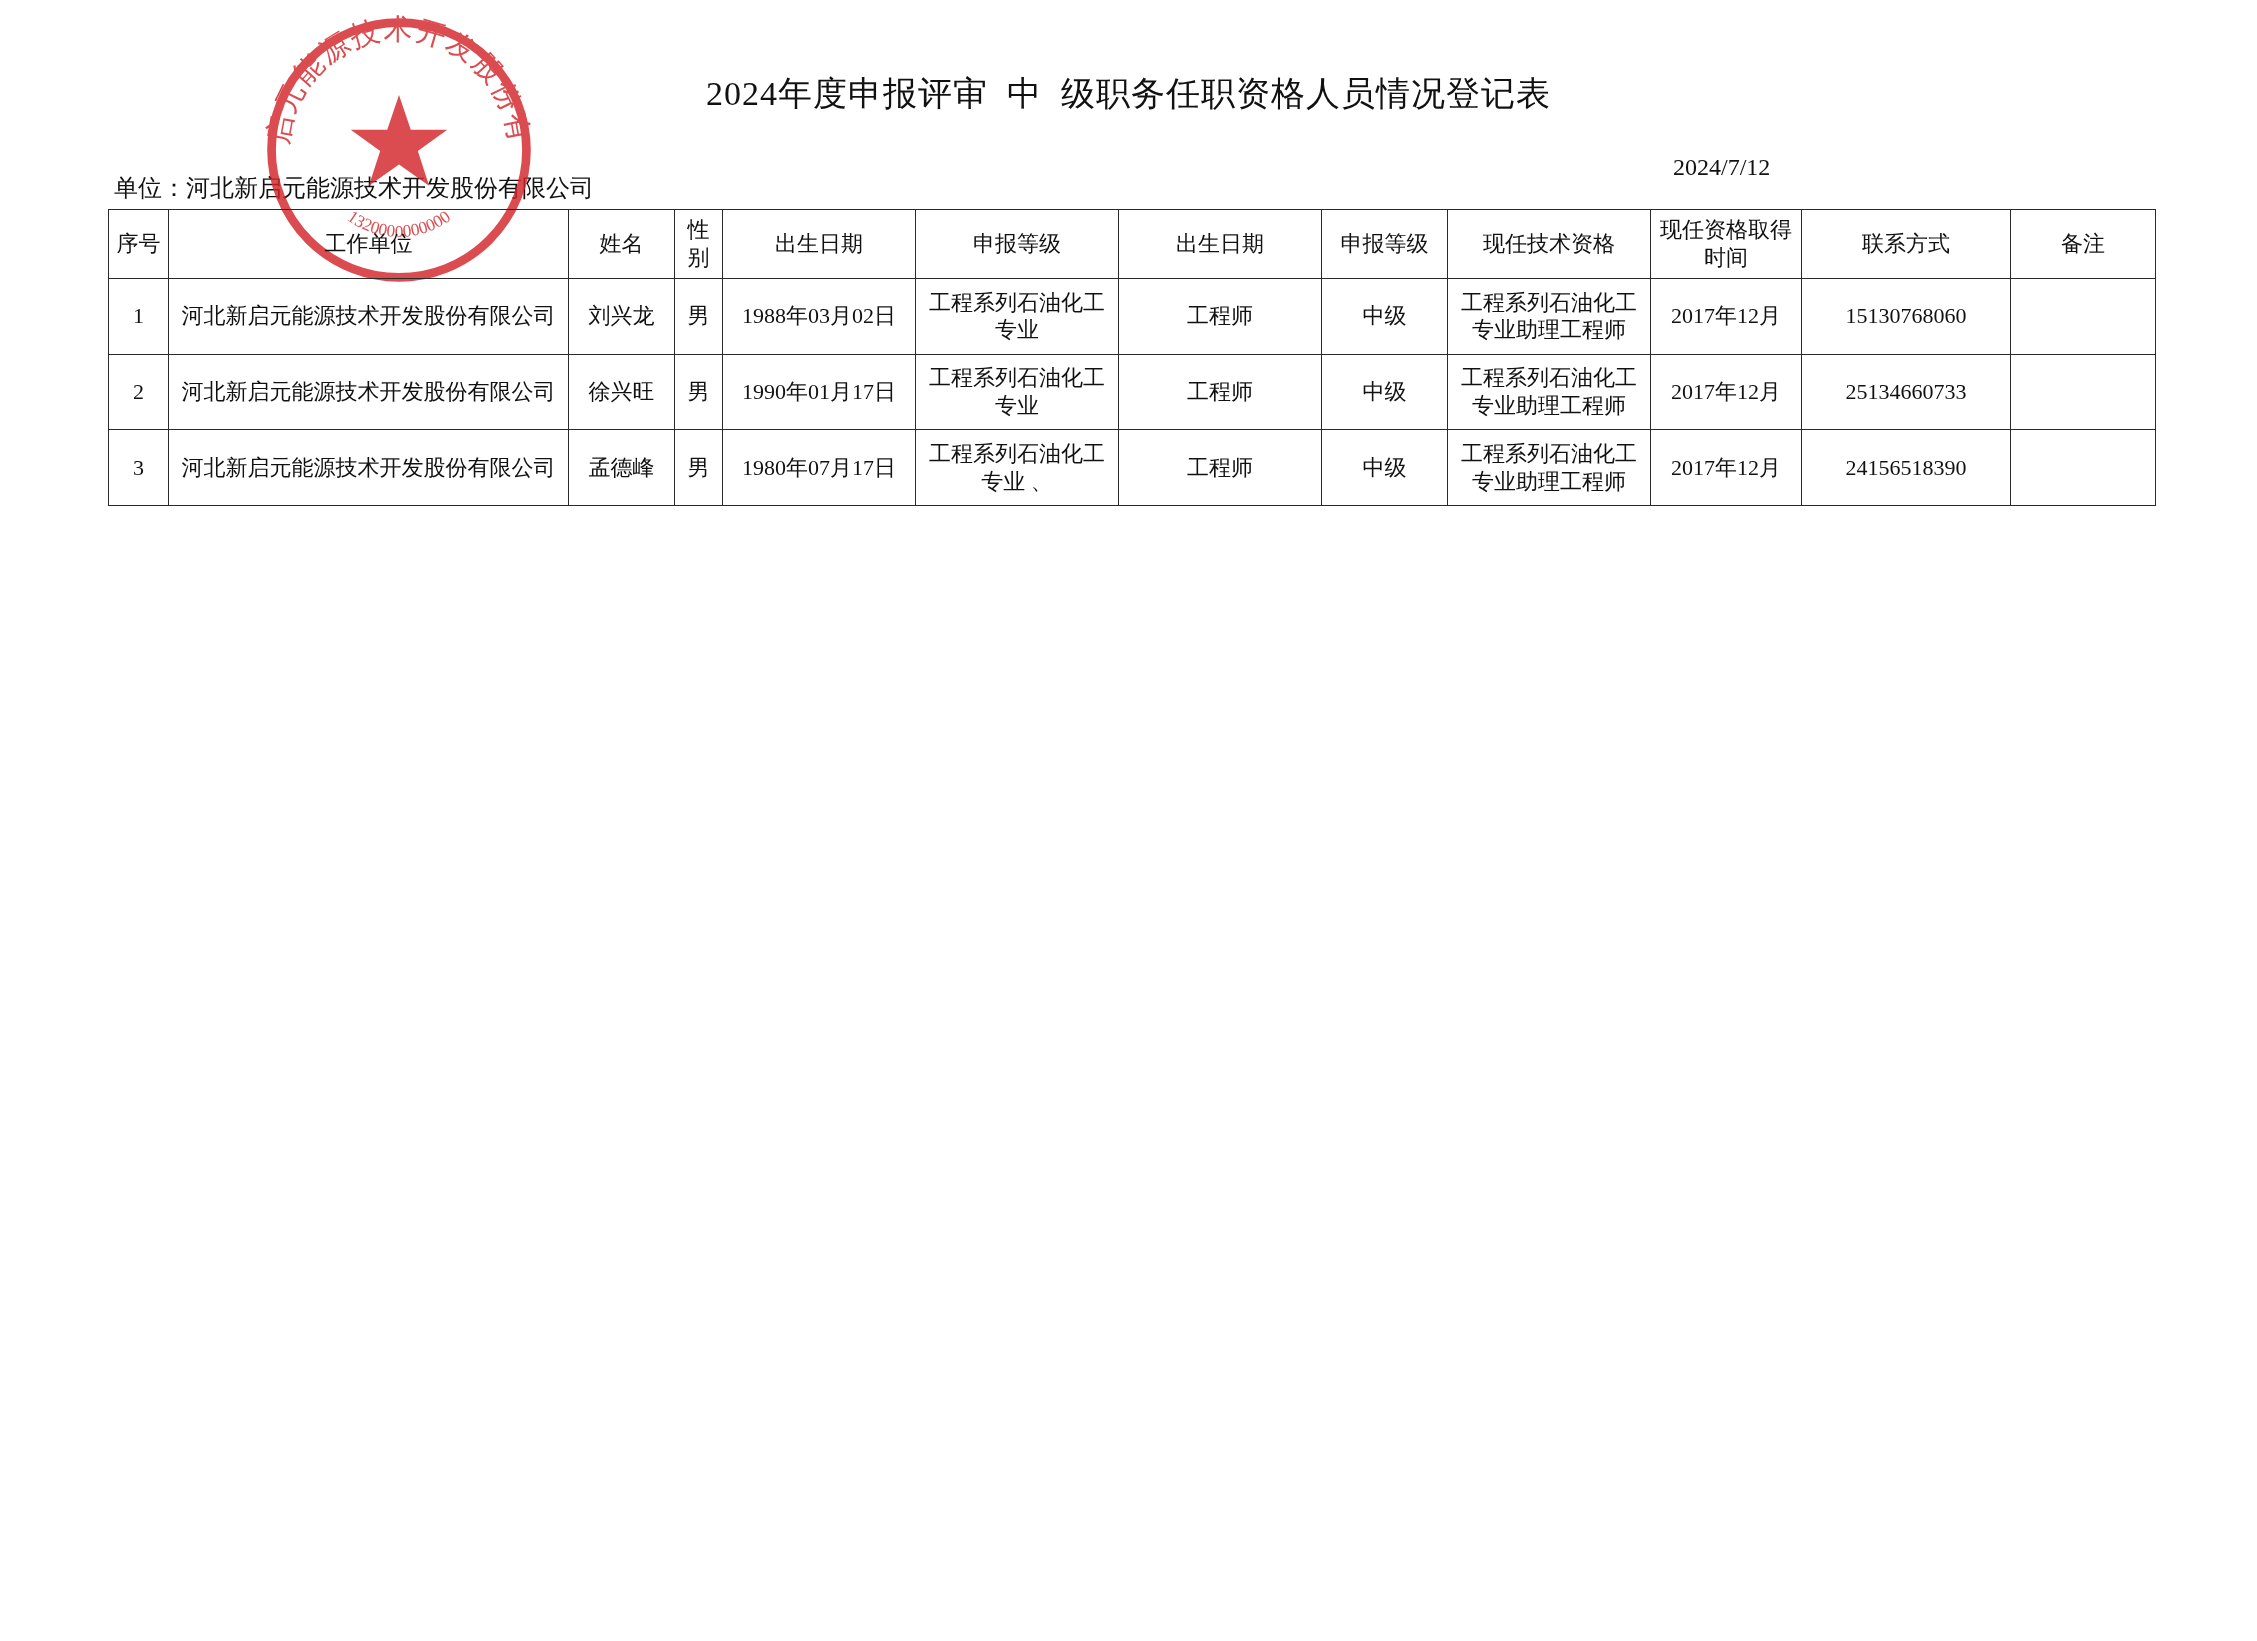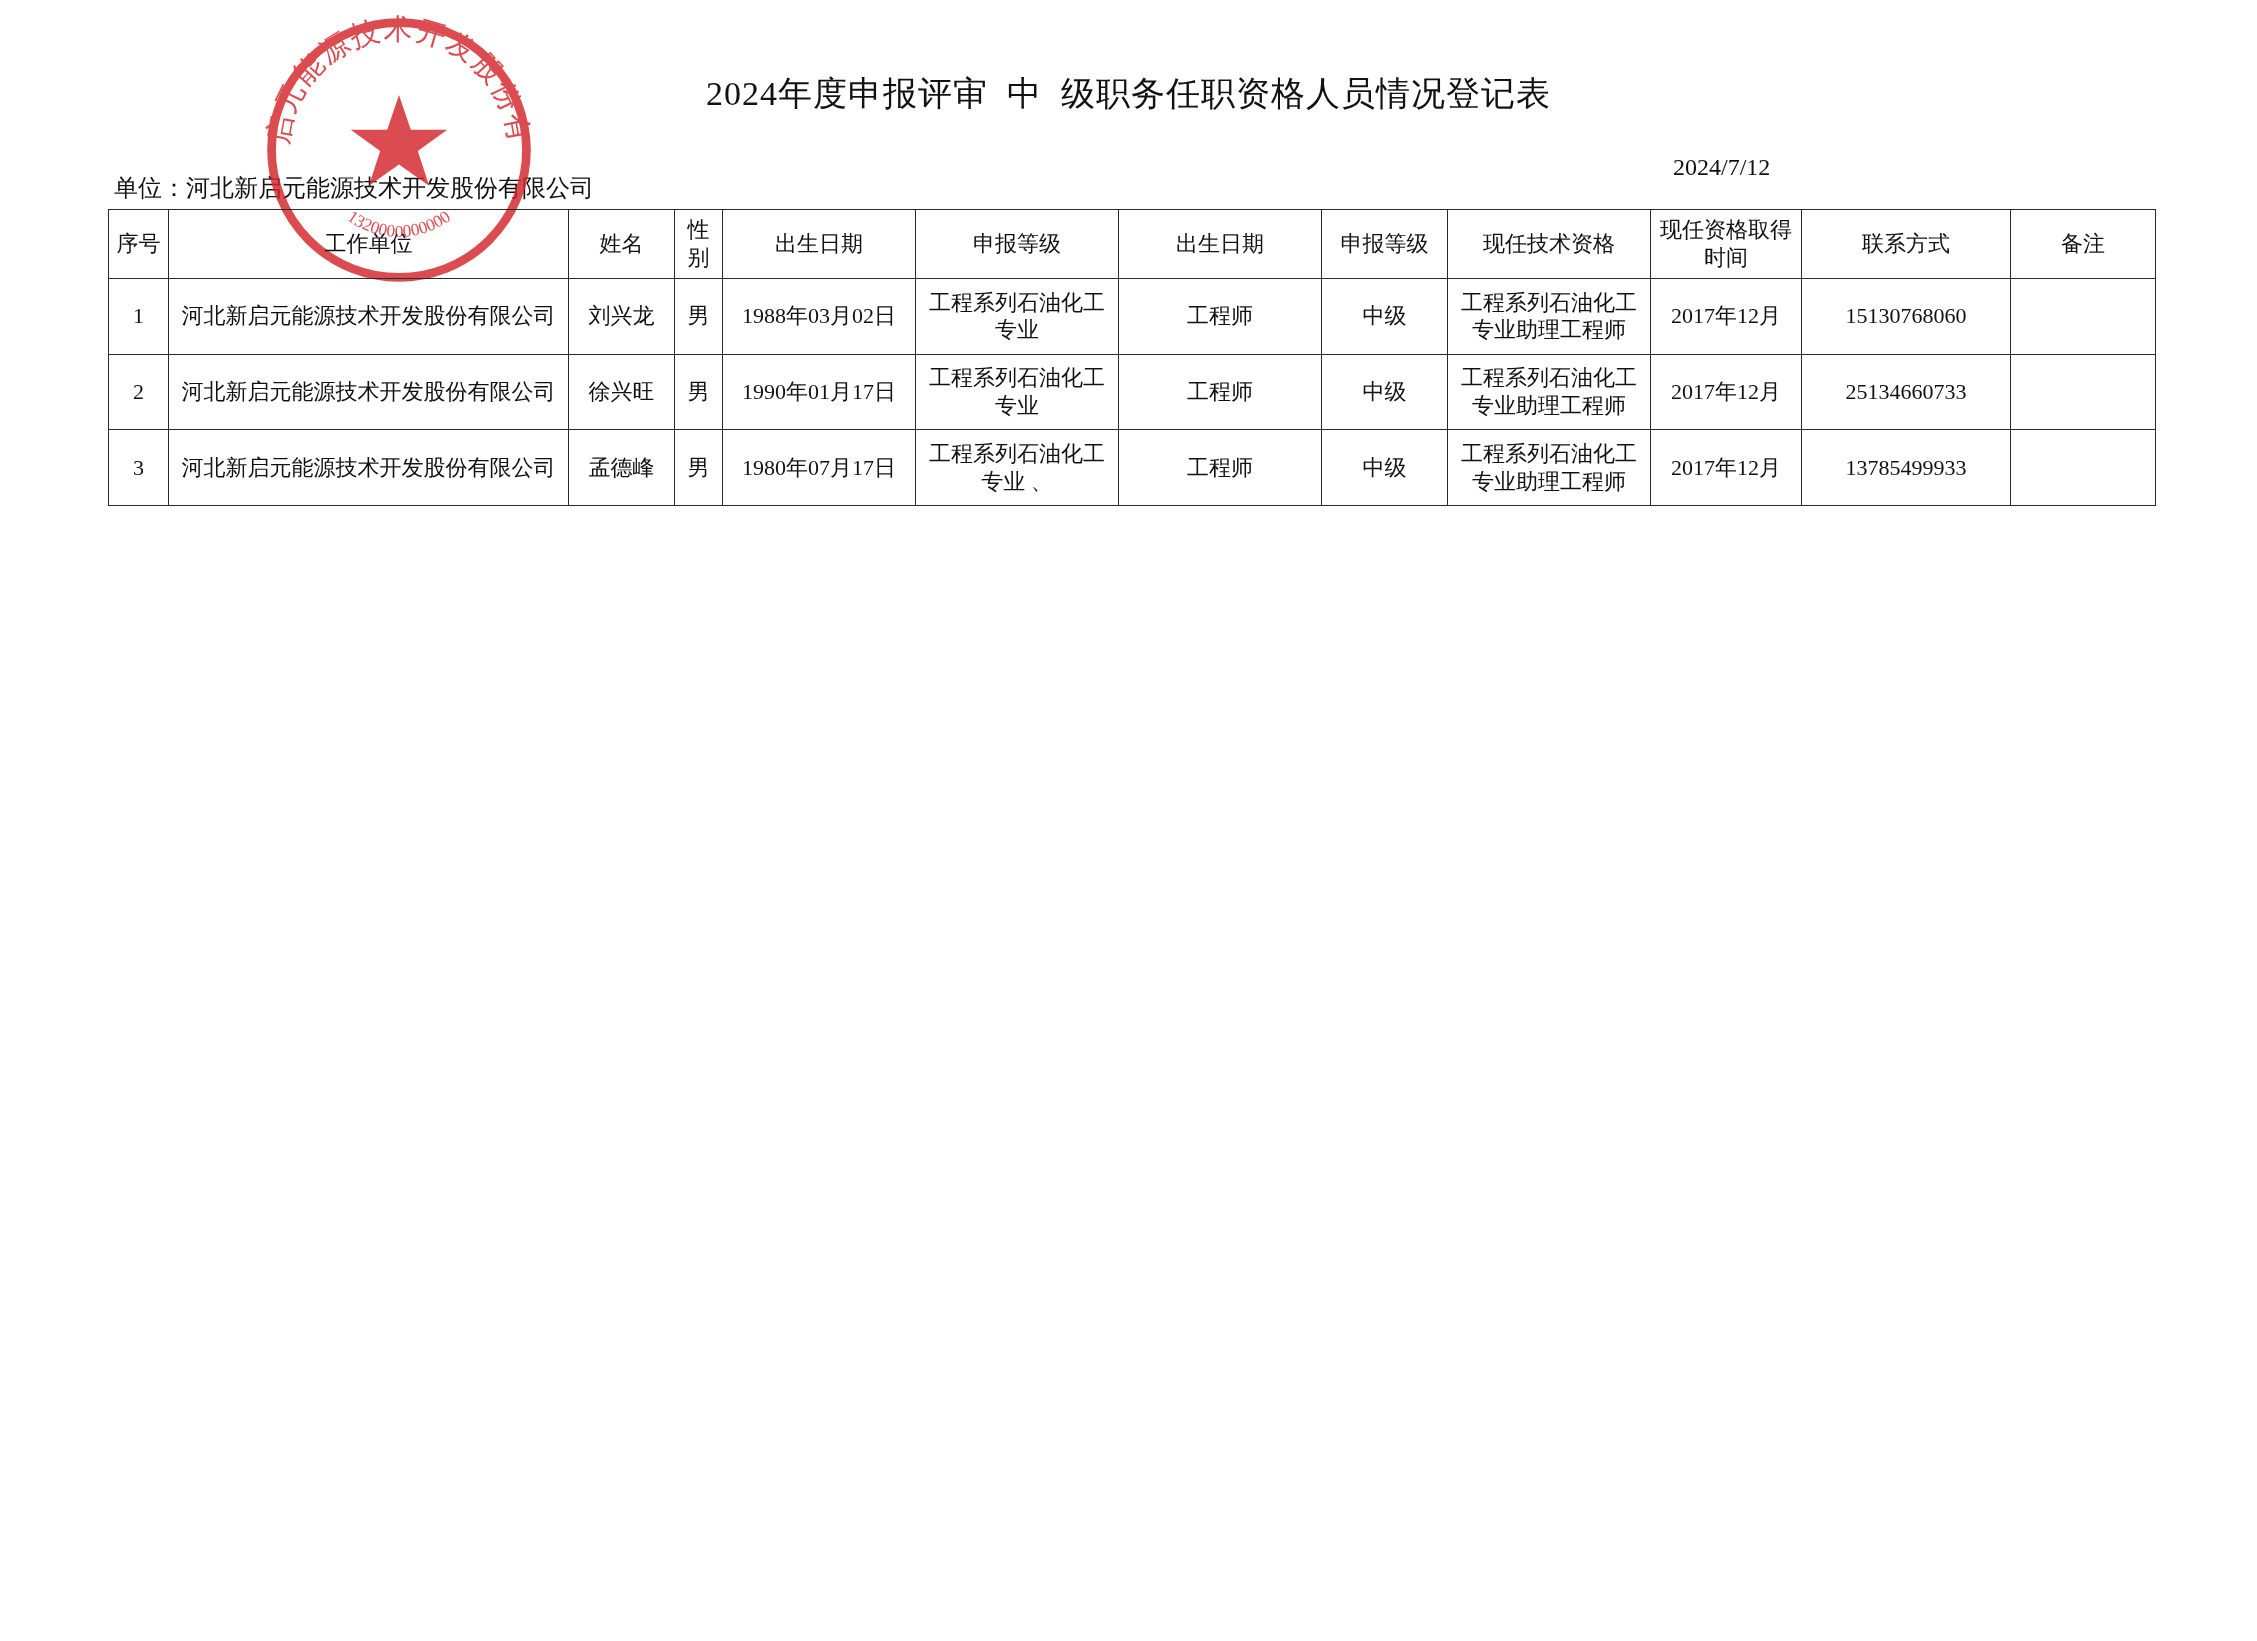--- a/index.html
+++ b/index.html
@@ -221,21 +221,21 @@
           <td>3</td>
           <td class="unit-cell">河北新启元能源技术开发股份有限公司</td>
           <td>孟德峰</td>
           <td>男</td>
           <td>1980年07月17日</td>
           <td>工程系列石油化工专业 、</td>
           <td>工程师</td>
           <td>中级</td>
           <td>工程系列石油化工专业助理工程师</td>
           <td>2017年12月</td>
-          <td>13785499933</td>
+          <td>24156518390</td>
           <td></td>
         </tr>
       </tbody>
     </table>
   </div>
 
 </div>
 
 
 </body></html>

